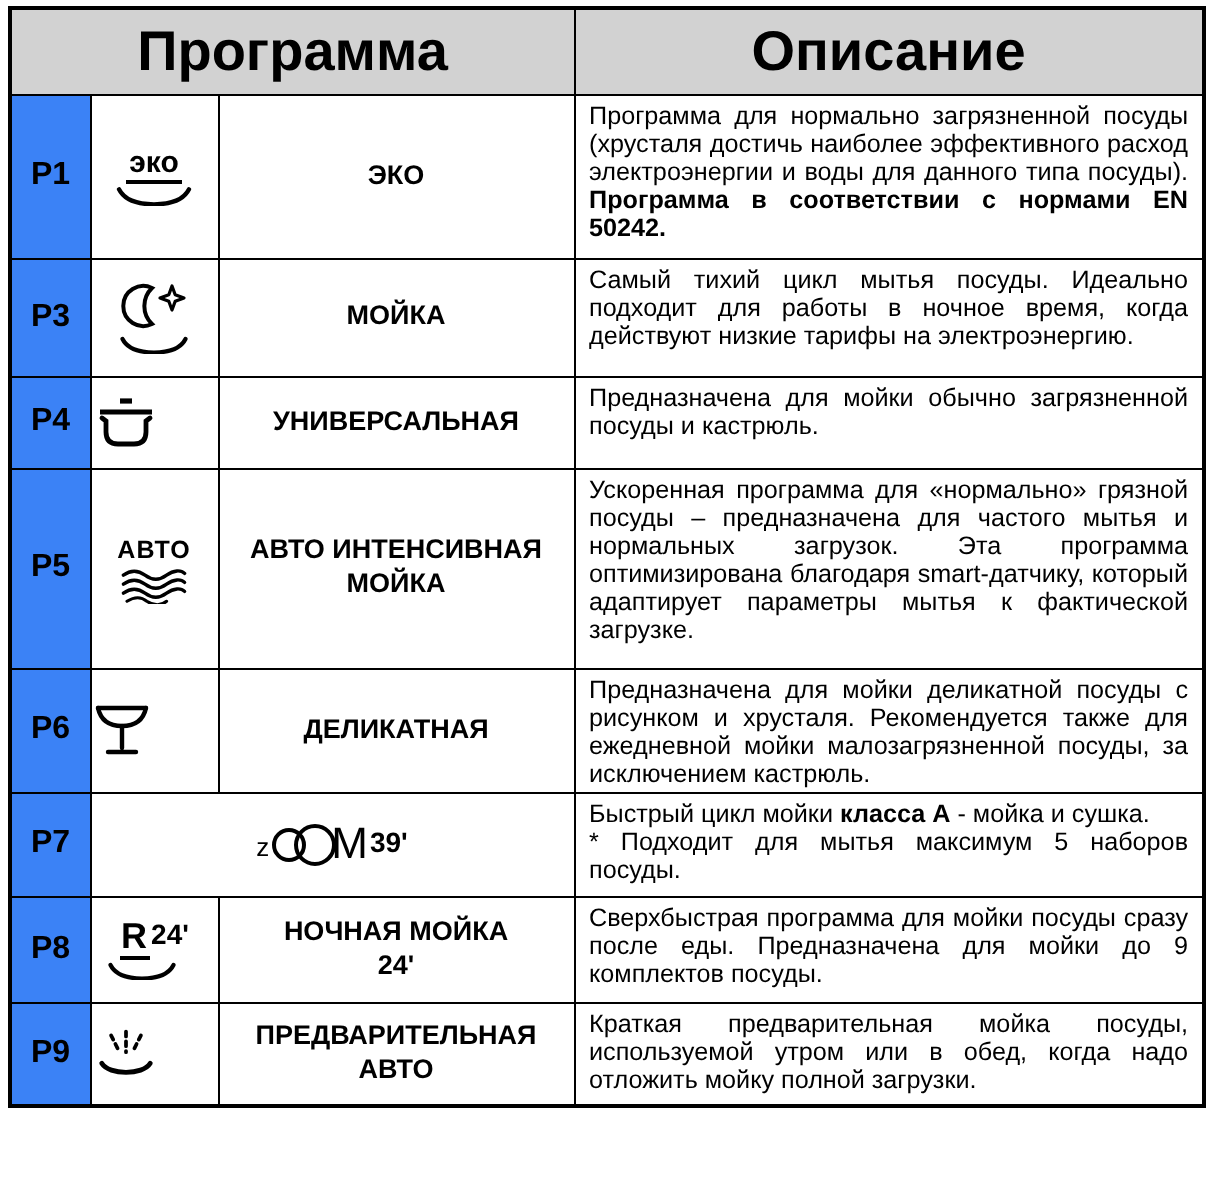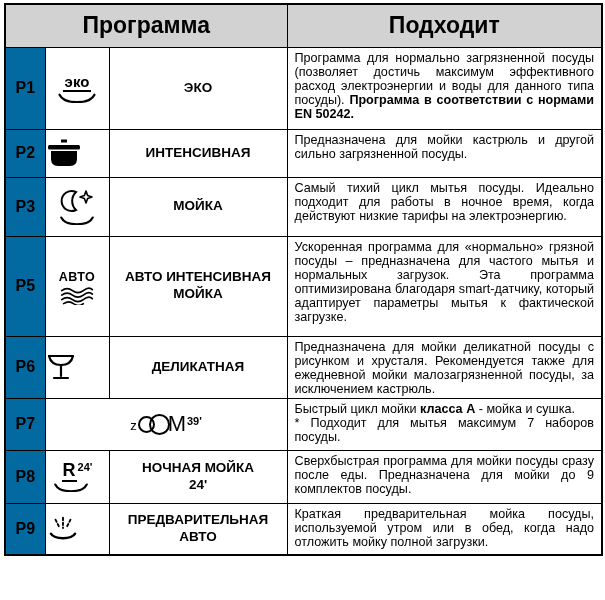--- a/index.html
+++ b/index.html
@@ -1,33 +1,33 @@
 <!DOCTYPE html>
 <html lang="ru"><head>
 <meta charset="utf-8">
 <style>
   html,body{margin:0;padding:0;background:#fff;}
   body{width:605px;height:600px;font-family:"Liberation Sans",sans-serif;color:#000;}
   table{border-collapse:collapse;table-layout:fixed;width:597px;margin:3px auto 0 4px;
         border:2.5px solid #000;}
   col.c-id{width:40px;}col.c-icon{width:64px;}col.c-name{width:178px;}col.c-desc{width:315px;}
   td,th{border:1.5px solid #000;padding:0;overflow:hidden;}
-  th.hdr{background:#d2d2d2;font-size:23px;font-weight:700;text-align:center;vertical-align:middle;}
-  td.pid{background:#0369a1;font-weight:700;font-size:16px;text-align:center;vertical-align:middle;}
+  th.hdr{background:#d2d2d2;font-size:28px;font-weight:700;text-align:center;vertical-align:middle;}
+  td.pid{background:#3b82f6;font-weight:700;font-size:16px;text-align:center;vertical-align:middle;}
   td.icon{text-align:center;vertical-align:middle;}
   td.pname{font-weight:700;font-size:13.5px;text-align:center;vertical-align:middle;line-height:1.25;padding:0 4px;}
   td.desc{font-size:12.6px;line-height:14px;text-align:justify;vertical-align:top;padding:3px 7px 2px 7px;}
   td.desc b{font-weight:700;}
   .block{display:block;}
   .icon-stack{display:inline-flex;flex-direction:column;align-items:center;gap:1px;}
   .eco-text{font-weight:700;font-size:15px;border-bottom:2.5px solid #000;padding:0 2px 0 2px;line-height:1.05;}
   .auto-text{font-weight:700;font-size:12.5px;letter-spacing:.5px;line-height:1;margin-bottom:2px;}
   .r-row{display:inline-flex;align-items:flex-start;line-height:1;}
   .r-letter{font-weight:700;font-size:18px;border-bottom:2.5px solid #000;padding:0 1px 1px 1px;}
-  .r-sup,.zoom-sup{font-size:11px;font-weight:700;margin-left:1px;position:relative;top:1px;}
+  .r-sup,.zoom-sup{font-size:14px;font-weight:700;margin-left:1px;position:relative;top:1px;}
   .zoom-logo{display:inline-flex;align-items:center;justify-content:center;}
   .zoom-z{font-size:13px;line-height:1;align-self:flex-end;margin-bottom:3px;}
   .zoom-o1{width:13px;height:13px;border:2px solid #000;border-radius:50%;margin-left:1px;align-self:flex-end;margin-bottom:2px;}
   .zoom-o2{width:17px;height:17px;border:2px solid #000;border-radius:50%;margin-left:-6px;}
   .zoom-m{font-size:22px;line-height:1;margin-left:-2px;}
   .zoom-sup{align-self:flex-start;top:2px;}
   svg{display:block;}
 </style>
 </head>
 <body>
@@ -36,67 +36,67 @@
   <colgroup>
       <col class="c-id">
       <col class="c-icon">
       <col class="c-name">
       <col class="c-desc">
     </colgroup>
 
   <tbody>
       <tr style="height:43px">
     <th class="hdr" colspan="3">Программа</th>
-    <th class="hdr">Подходит</th>
+    <th class="hdr">Описание</th>
   </tr>
 
   <tr style="height:82px">
     <td class="pid">P1</td>
     <td class="icon">
       <span class="icon-stack">
         <span class="eco-text">эко</span>
         <svg width="44" height="10" viewBox="0 0 48 12">
               <path d="M3,2 C7,10 17,11 24,11 C31,11 41,10 45,2" fill="none" stroke="#000" stroke-width="2.6" stroke-linecap="round"></path>
             </svg>
       </span>
     </td>
     <td class="pname">ЭКО</td>
-    <td class="desc"><span>Программа для нормально загрязненной посуды (позволяет достичь максимум эффективного расход электроэнергии и воды для данного типа посуды). </span><b>Программа в соответствии с нормами EN 50242.</b></td>
+    <td class="desc"><span>Программа для нормально загрязненной посуды (хрусталя достичь наиболее эффективного расход электроэнергии и воды для данного типа посуды). </span><b>Программа в соответствии с нормами EN 50242.</b></td>
   </tr>
 
-  <tr style="height:48px">
-    <td class="pid">P2</td>
-    <td class="icon">
-      <svg width="36" height="29" viewBox="0 0 36 29">
-        <path d="M15,2 h6" stroke="#000" stroke-width="3"></path>
-        <rect x="2" y="6" width="32" height="4.5" rx="1.5" fill="#000"></rect>
-        <path d="M5,12 H31 V20 Q31,27 24,27 H12 Q5,27 5,20 Z" fill="#000"></path>
-      </svg>
-    </td>
-    <td class="pname">ИНТЕНСИВНАЯ</td>
-    <td class="desc"><span>Предназначена для мойки кастрюль и другой сильно загрязненной посуды.</span></td>
-  </tr>
 
   <tr style="height:59px">
     <td class="pid">P3</td>
     <td class="icon">
       <span class="icon-stack">
         <svg width="36" height="26" viewBox="0 0 36 26">
           <path d="M17,3 A10,10 0 1 0 17,21 A12.5,12.5 0 0 1 17,3 Z" fill="none" stroke="#000" stroke-width="2"></path>
           <path d="M27,2 L28.6,6.4 L33,8 L28.6,9.6 L27,14 L25.4,9.6 L21,8 L25.4,6.4 Z" fill="none" stroke="#000" stroke-width="1.6" stroke-linejoin="round"></path>
         </svg>
         <svg width="40" height="9" viewBox="0 0 48 12">
               <path d="M3,2 C7,10 17,11 24,11 C31,11 41,10 45,2" fill="none" stroke="#000" stroke-width="2.8" stroke-linecap="round"></path>
             </svg>
       </span>
     </td>
     <td class="pname">МОЙКА</td>
     <td class="desc"><span>Самый тихий цикл мытья посуды. Идеально подходит для работы в ночное время, когда действуют низкие тарифы на электроэнергию.</span></td>
   </tr>
 
+  <tr style="height:46px">
+    <td class="pid">P4</td>
+    <td class="icon">
+      <svg width="34" height="27" viewBox="0 0 34 27">
+        <path d="M14,2.5 h6" stroke="#000" stroke-width="2.6"></path>
+        <path d="M4,8 H30" stroke="#000" stroke-width="2.6"></path>
+        <path d="M5,11 L7,12.5 V18 Q7,24 13,24 H21 Q27,24 27,18 V12.5 L29,11" fill="none" stroke="#000" stroke-width="2.4" stroke-linecap="round"></path>
+      </svg>
+    </td>
+    <td class="pname">УНИВЕРСАЛЬНАЯ</td>
+    <td class="desc"><span>Предназначена для мойки обычно загрязненной посуды и кастрюль.</span></td>
+  </tr>
 
   <tr style="height:100px">
     <td class="pid">P5</td>
     <td class="icon">
       <span class="icon-stack">
         <span class="auto-text">АВТО</span>
         <svg width="38" height="18" viewBox="0 0 40 20">
           <g fill="none" stroke="#000" stroke-width="1.9" stroke-linecap="round">
             <path d="M3,4 C7,1 11,1 15,4 C19,7 23,7 27,4 C31,1 35,1 37,3"></path>
             <path d="M3,9 C7,6 11,6 15,9 C19,12 23,12 27,9 C31,6 35,6 37,8"></path>
@@ -130,21 +130,21 @@
     <td class="pid">P7</td>
     <td class="icon" colspan="2">
       <span class="zoom-logo">
         <span class="zoom-z">z</span>
         <span class="zoom-o1"></span>
         <span class="zoom-o2"></span>
         <span class="zoom-m">M</span>
         <span class="zoom-sup">39'</span>
       </span>
     </td>
-    <td class="desc"><span>Быстрый цикл мойки </span><b>класса А</b><span> - мойка и сушка.</span><span class="block">* Подходит для мытья максимум 7 наборов посуды.</span></td>
+    <td class="desc"><span>Быстрый цикл мойки </span><b>класса А</b><span> - мойка и сушка.</span><span class="block">* Подходит для мытья максимум 5 наборов посуды.</span></td>
   </tr>
 
   <tr style="height:53px">
     <td class="pid">P8</td>
     <td class="icon">
       <span class="icon-stack">
         <span class="r-row">
           <span class="r-letter">R</span>
           <span class="r-sup">24'</span>
         </span>

